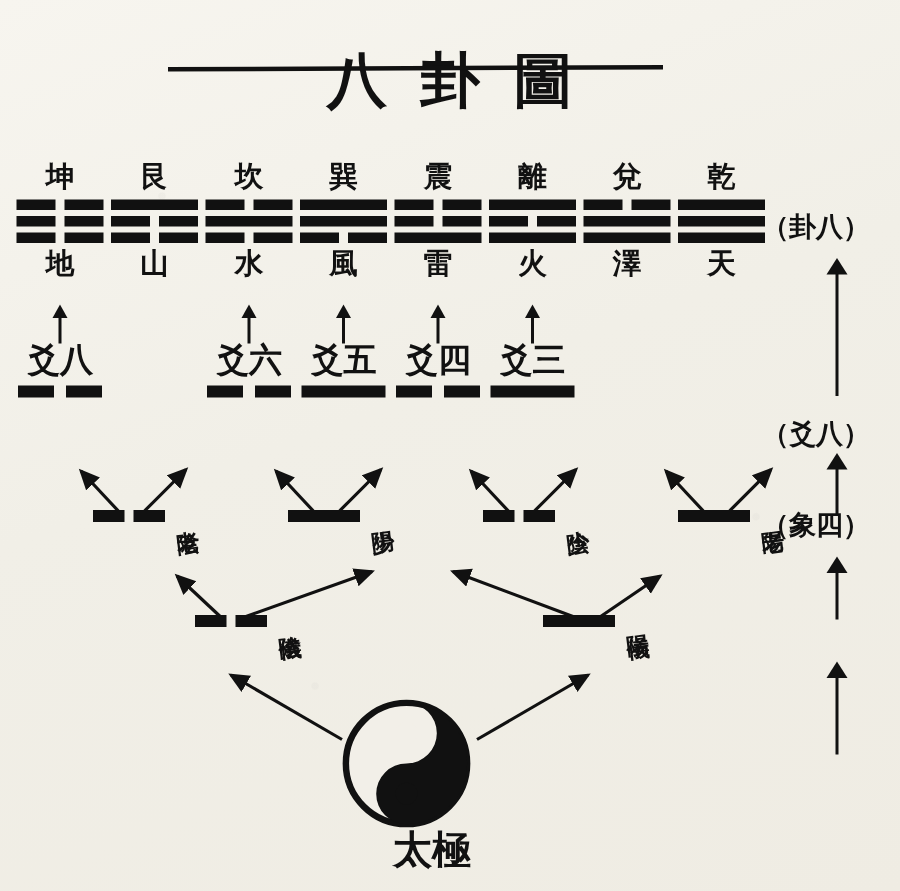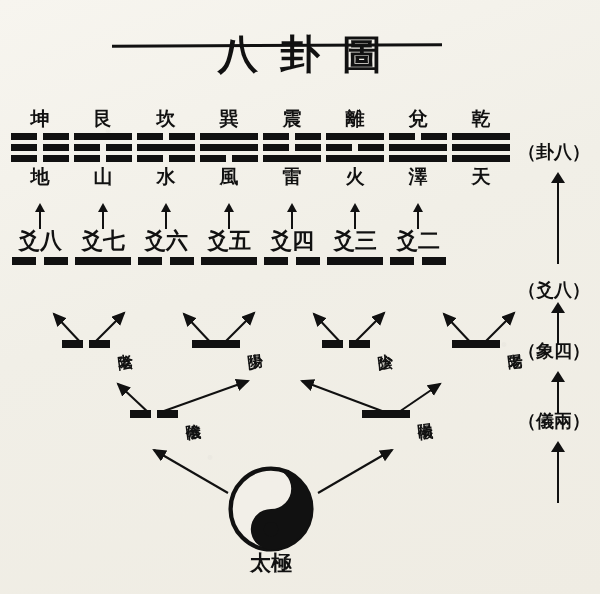--- a/index.html
+++ b/index.html
@@ -78,38 +78,38 @@
     line-height:15px;letter-spacing:1px;
     transform:rotate(-7deg);transform-origin:left center;
     font-family:"DejaVu Serif","Liberation Serif",serif;
   }
 
   
   #links{position:absolute;left:0;top:0;width:600px;height:594px;pointer-events:none;}
 
   
   .stage-lab{
-    position:absolute;width:92px;text-align:center;
+    position:absolute;width:92px;text-align:left;
     font-size:18px;line-height:20px;font-weight:700;
     font-family:"DejaVu Serif","Liberation Serif",serif;
     white-space:nowrap;
   }
   .stage-arrow{position:absolute;width:14px;}
   .stage-arrow .shaft{position:absolute;left:6px;top:9px;width:2px;background:#111;}
   .stage-arrow .head{
     position:absolute;left:0;top:0;
     border-left:7px solid transparent;border-right:7px solid transparent;
     border-bottom:11px solid #111;
   }
 
   
   #taiji{position:absolute;left:228px;top:466px;width:86px;height:86px;}
   #taiji-label{
-    position:absolute;left:228px;top:549px;width:86px;text-align:center;
-    font-size:21px;font-weight:700;
+    position:absolute;left:228px;top:549px;width:86px;text-align:right;
+    font-size:26px;font-weight:700;
     font-family:"DejaVu Serif","Liberation Serif",serif;
   }
 </style>
 </head>
 <body>
 
 <div id="stage">
   <div class="grain"></div>
 
   <div id="title-block">
@@ -222,48 +222,38 @@
         <div class="bar solid"></div>
     </div>
     <div class="tri-elem cjk">天</div>
   </div>
 
   <div class="yao-col" style="left:8px;top:203px">
     <div class="yao-arrow"></div>
     <div class="yao-label cjk">爻八</div>
     <div class="yao-line lw broken"></div>
   </div>
-  <div class="yao-col" style="left:71px;top:203px">
-    <div class="yao-arrow"></div>
-    <div class="yao-label cjk">爻七</div>
-    <div class="yao-line lw solid"></div>
-  </div>
   <div class="yao-col" style="left:197px;top:203px">
     <div class="yao-arrow"></div>
     <div class="yao-label cjk">爻五</div>
     <div class="yao-line lw solid"></div>
   </div>
   <div class="yao-col" style="left:134px;top:203px">
     <div class="yao-arrow"></div>
     <div class="yao-label cjk">爻六</div>
     <div class="yao-line lw broken"></div>
   </div>
   <div class="yao-col" style="left:323px;top:203px">
     <div class="yao-arrow"></div>
     <div class="yao-label cjk">爻三</div>
     <div class="yao-line lw solid"></div>
   </div>
   <div class="yao-col" style="left:260px;top:203px">
     <div class="yao-arrow"></div>
     <div class="yao-label cjk">爻四</div>
-    <div class="yao-line lw broken"></div>
-  </div>
-  <div class="yao-col" style="left:386px;top:203px">
-    <div class="yao-arrow"></div>
-    <div class="yao-label cjk">爻二</div>
     <div class="yao-line lw broken"></div>
   </div>
 
   <div class="node" style="left:62px;top:340px">
     <div class="lw broken"></div>
     <div class="node-tag">老陰</div>
   </div>
   <div class="node" style="left:192px;top:340px">
     <div class="lw solid"></div>
     <div class="node-tag">少陽</div>
@@ -305,19 +295,18 @@
     <div class="shaft" style="height:33px"></div>
       <div class="head"></div>
   </div>
 
   <div class="stage-lab" style="left:508px;top:341px">（象四）</div>
   <div class="stage-arrow" style="left:551px;top:371px;height:42px">
     <div class="shaft" style="height:33px"></div>
       <div class="head"></div>
   </div>
 
-  <div class="stage-lab" style="left:508px;top:411px">（儀兩）</div>
   <div class="stage-arrow" style="left:551px;top:441px;height:62px">
     <div class="shaft" style="height:53px"></div>
       <div class="head"></div>
   </div>
 
 </div>
 
 </body></html>

